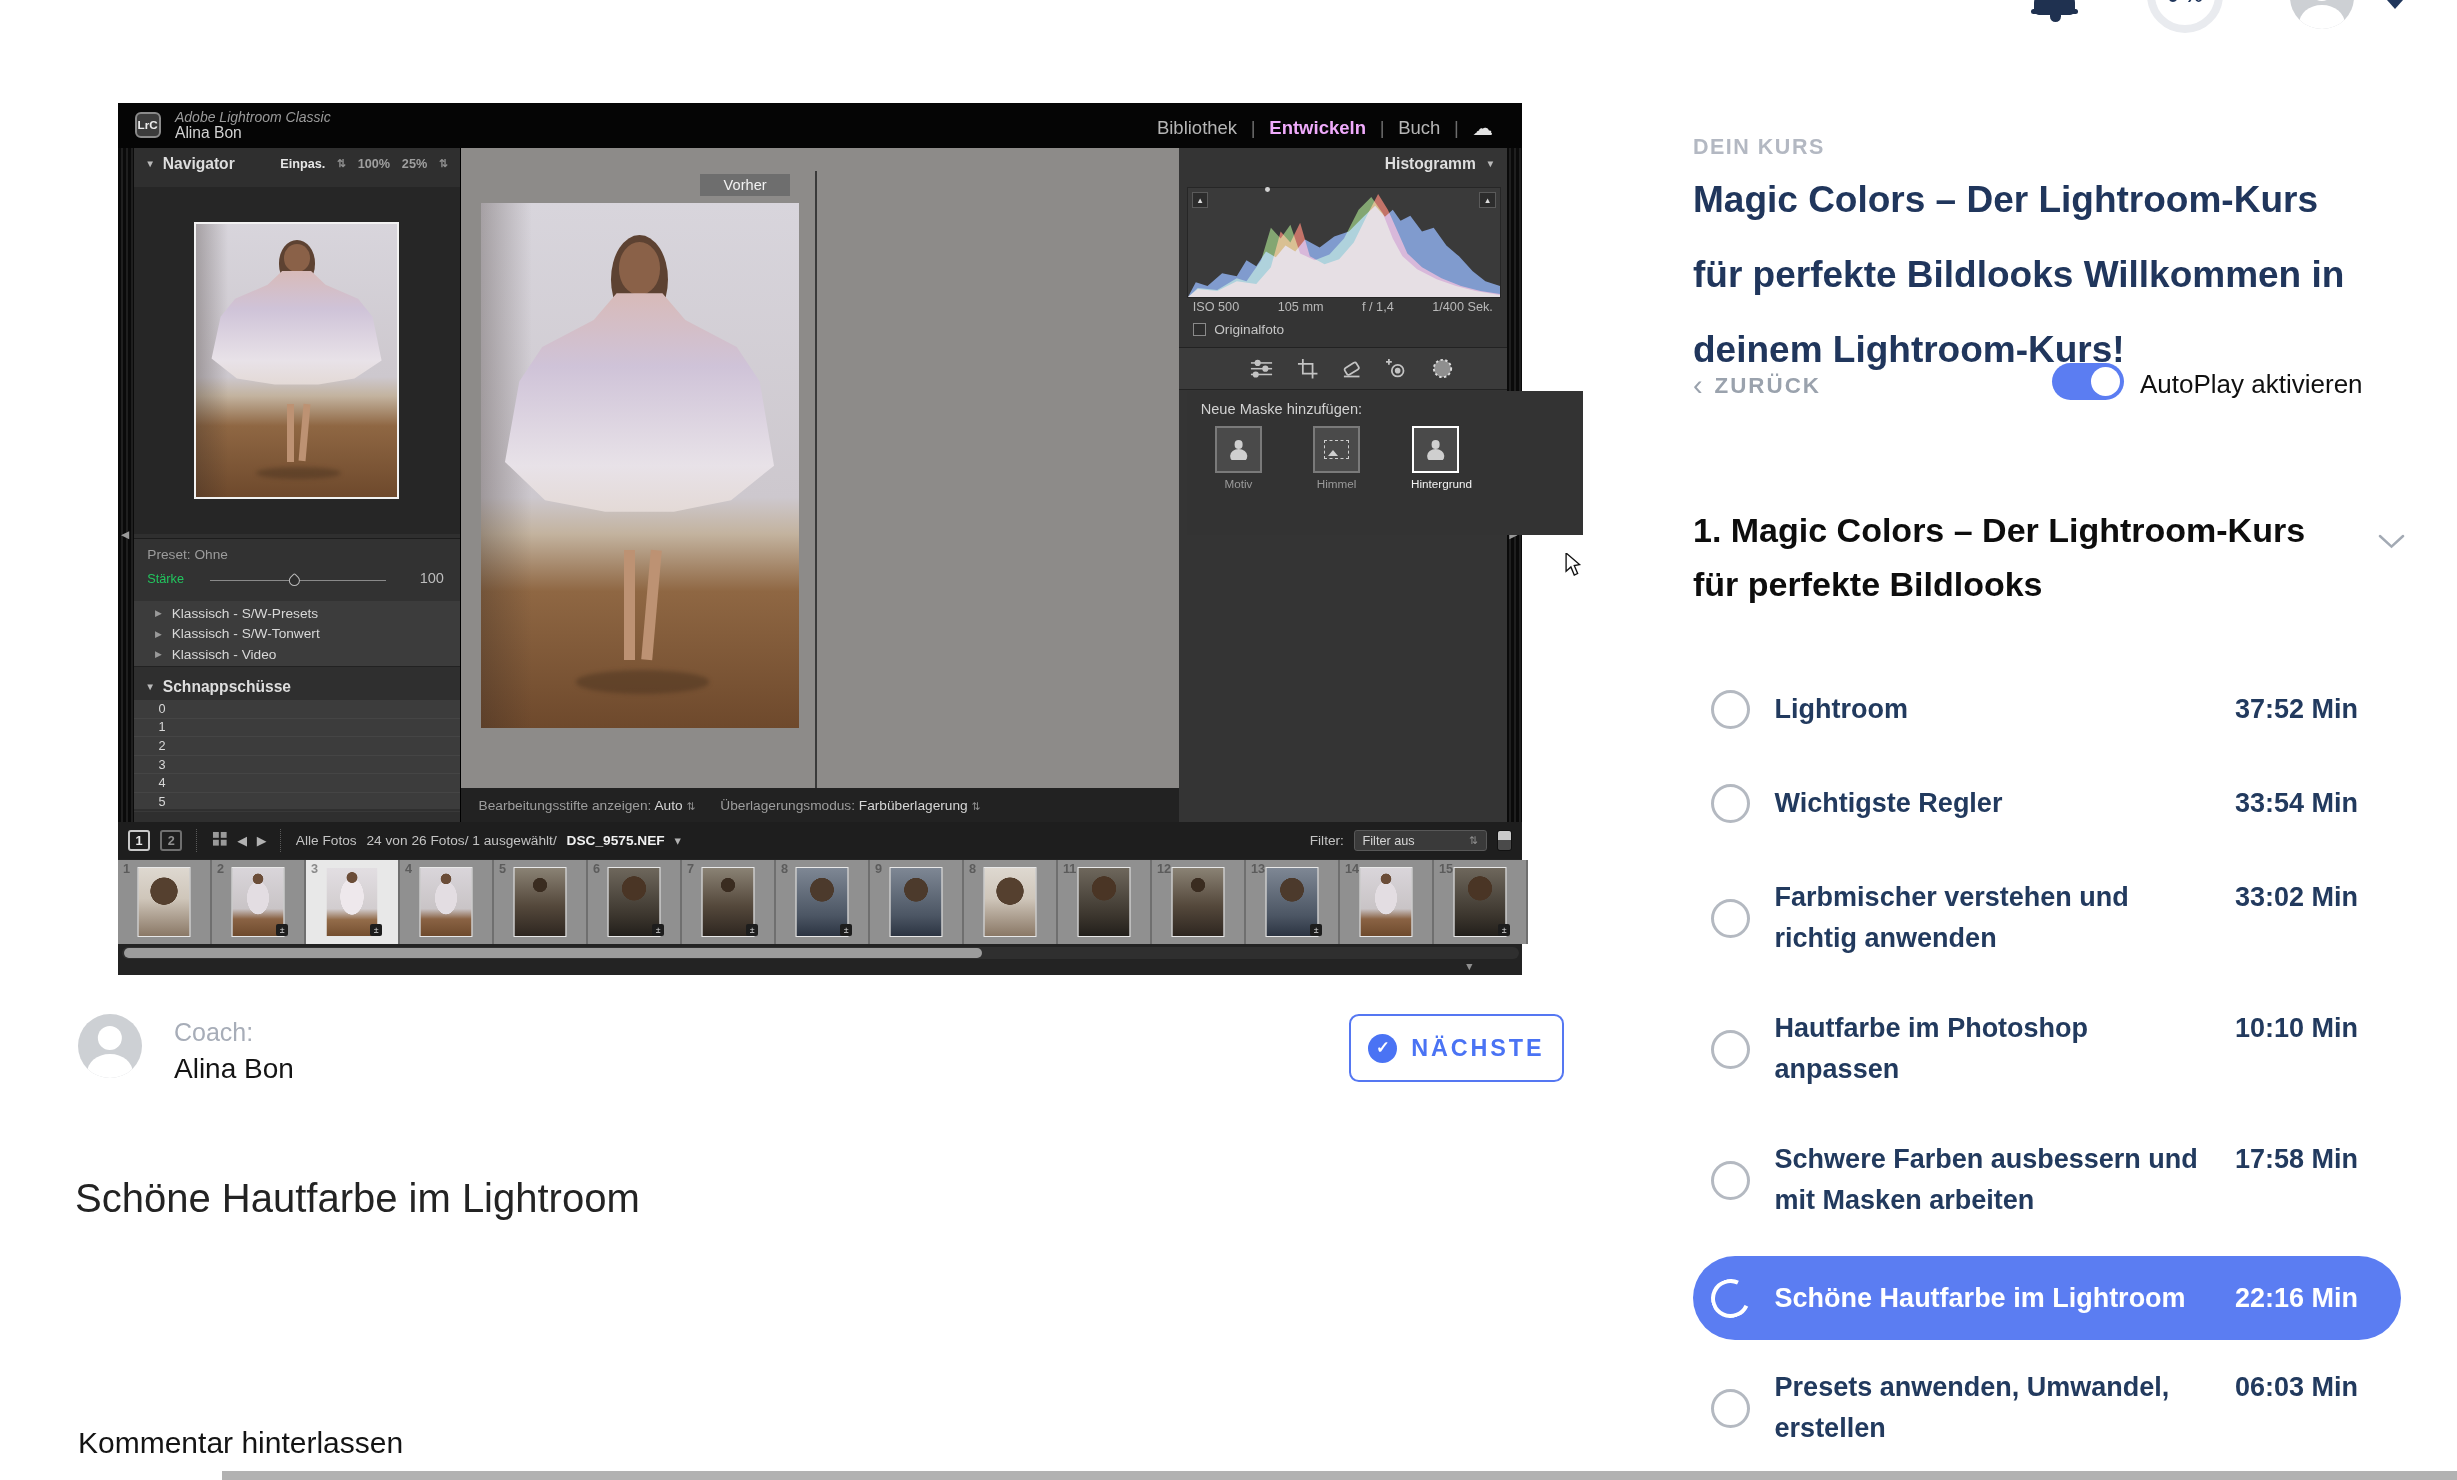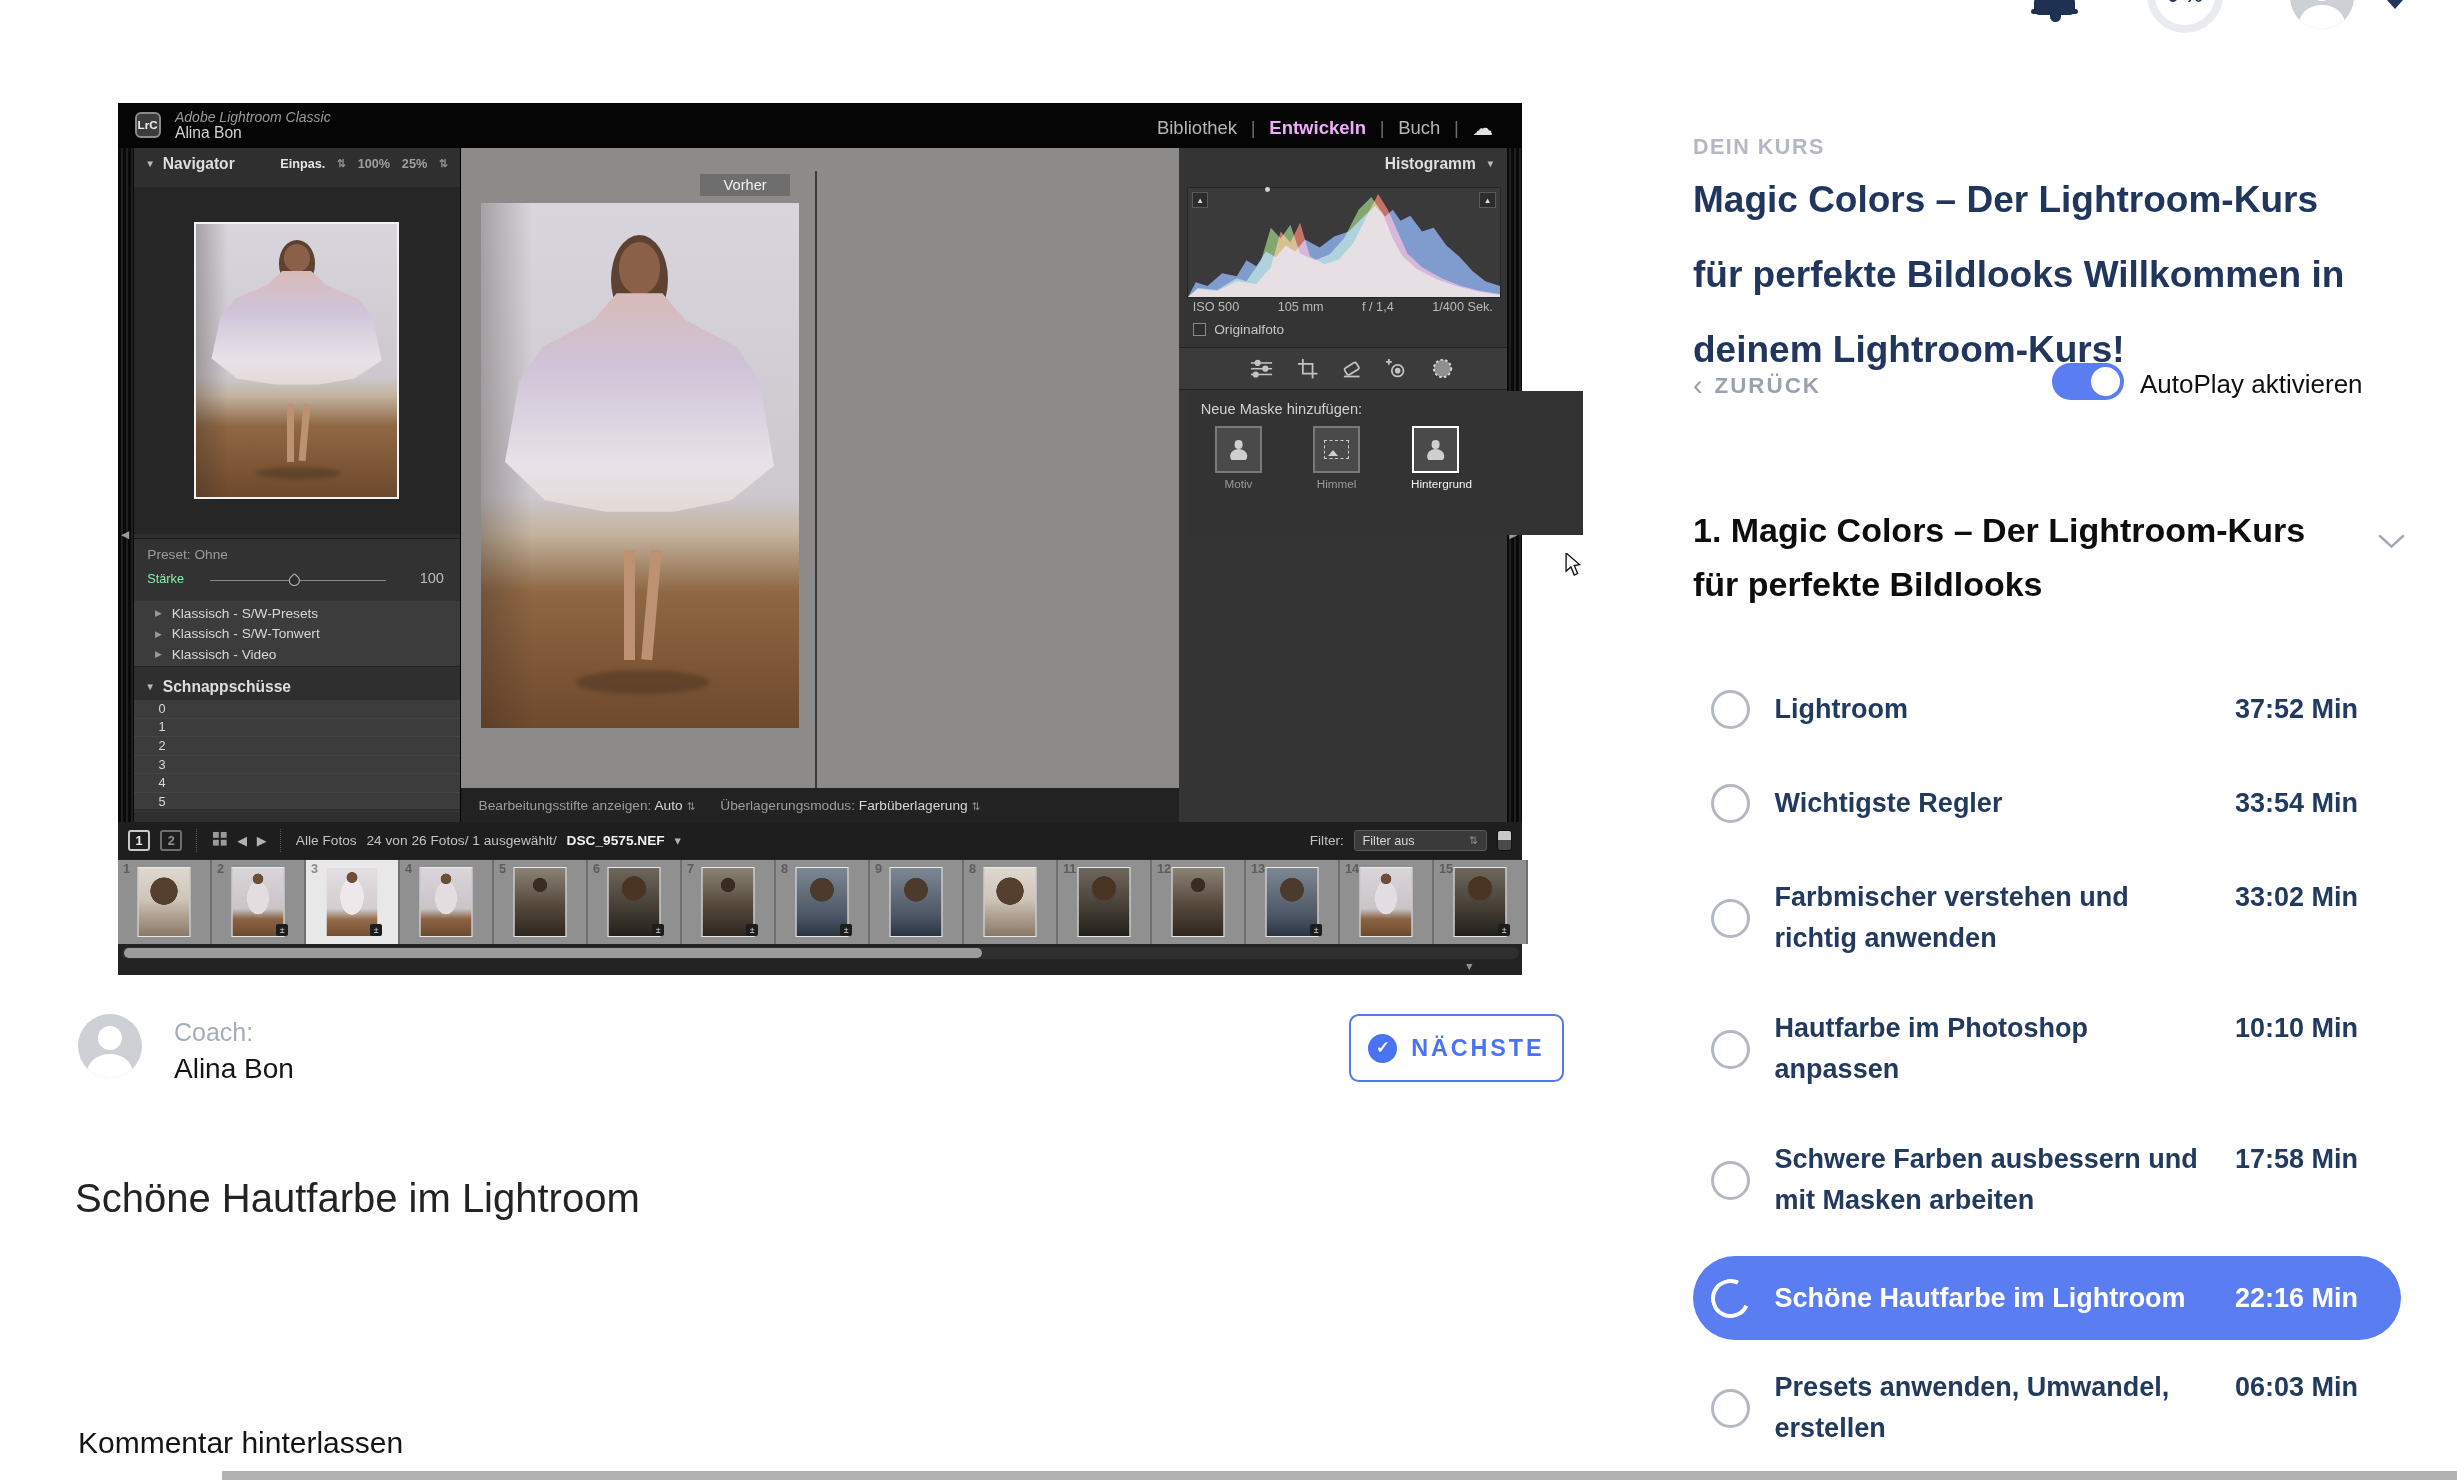--- a/index.html
+++ b/index.html
@@ -57,21 +57,21 @@
   .photo .dress{position:absolute;left:5%;right:5%;top:15%;bottom:12%;
      background:linear-gradient(180deg,#d9b9b4 0%,#cfc3d8 22%,#e8e2e8 48%,#dcccb9 80%,#cdb49c 100%);
      clip-path:polygon(42% 3%,58% 3%,66% 10%,84% 17%,92% 26%,97% 48%,82% 57%,62% 60%,38% 60%,17% 57%,3% 47%,8% 26%,16% 17%,34% 10%);}
   .photo .leg{position:absolute;width:3.6%;height:21%;top:66%;background:#bd9273;}
   .photo .leg.a{left:45%;} .photo .leg.b{left:52%;transform:rotate(5deg);}
   .photo .shadow{position:absolute;left:30%;top:89%;width:42%;height:4.5%;background:rgba(55,38,24,.35);border-radius:50%;filter:blur(2px);}
   .nav-photo{width:205px;height:277px;border:2px solid #f2f2f2;box-sizing:border-box;}
   
   .preset-box{position:absolute;left:0;top:390px;width:326px;height:62px;background:#323232;border-top:1px solid #1c1c1c;border-bottom:1px solid #1c1c1c;}
   .preset-box .pl{position:absolute;left:13.7px;top:7.8px;color:#9c9c9c;font-size:13.7px;}
-  .preset-box .sl{position:absolute;left:13.7px;top:33px;color:#86efac;font-size:12.7px;}
+  .preset-box .sl{position:absolute;left:13.7px;top:33px;color:#22c55e;font-size:12.7px;}
   .slider{position:absolute;left:76px;top:41px;width:176px;height:1px;background:#8a8a8a;}
   .slider .knob{position:absolute;left:45%;top:-4.9px;width:8.8px;height:8.8px;background:#2e2e2e;border:1px solid #bbb;transform:rotate(45deg);border-radius:2px 50% 50% 50%;}
   .preset-box .pv{position:absolute;right:15.6px;top:31px;color:#bdbdbd;font-size:14.6px;}
   .groups{position:absolute;left:0;top:453px;width:326px;height:66px;background:#3c3c3c;border-bottom:1px solid #222;padding-top:2px;box-sizing:border-box;}
   .grow{display:flex;align-items:center;gap:9.8px;height:20.5px;padding-left:21.5px;color:#d8d8d8;font-size:13.7px;}
   .grow .tri{color:#9a9a9a;font-size:8.8px;}
   .snap-head{position:absolute;left:0;top:523px;width:326px;}
   .snap-head .plus{margin-left:auto;color:#cfcfcf;font-size:17.6px;font-weight:normal;}
   .snaps{position:absolute;left:0;top:552px;width:326px;height:109px;background:#3c3c3c;}
   .snaprow{height:17.6px;padding-left:25px;color:#d8d8d8;font-size:12.7px;border-bottom:1px solid rgba(255,255,255,.05);display:flex;align-items:center;}

